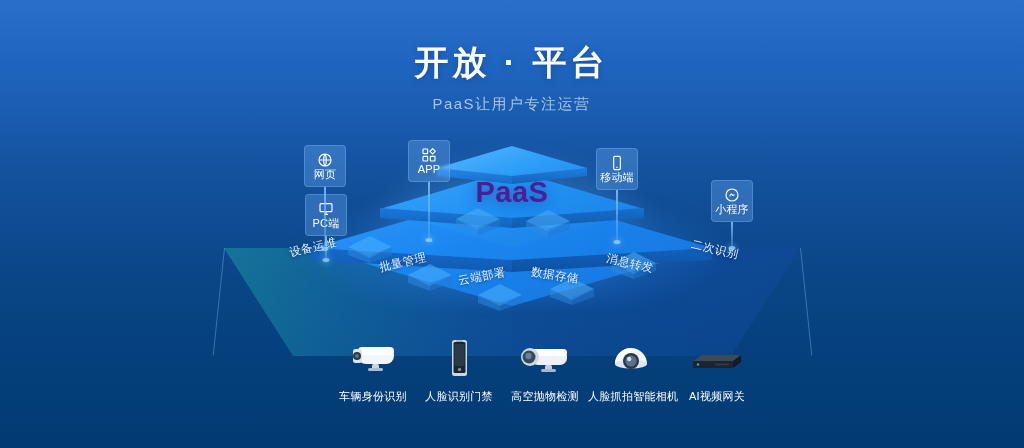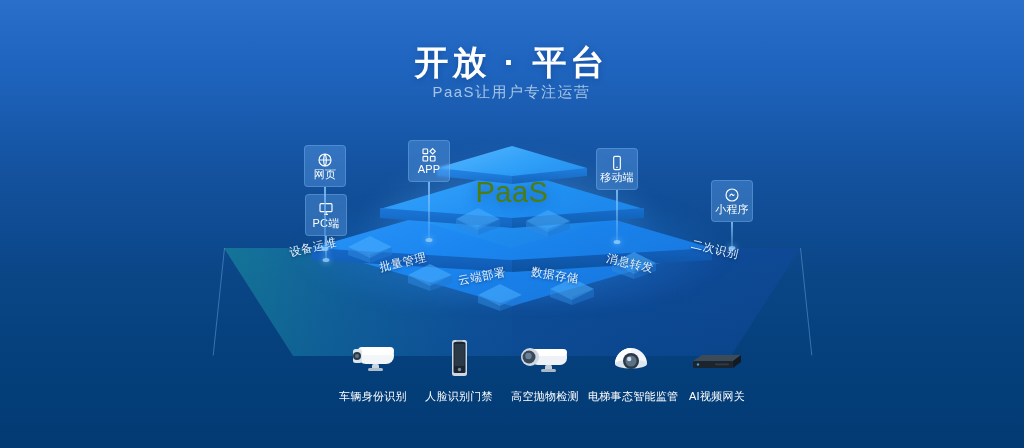--- a/index.html
+++ b/index.html
@@ -16,21 +16,21 @@
   .title {
     margin-top:43px;
     font-size:34px;
     font-weight:bold;
     letter-spacing:4px;
     color:#ffffff;
     line-height:1.15;
     text-shadow:0 1px 6px rgba(0,40,100,.35);
   }
   .subtitle {
-    margin-top:1px;
+    margin-top:13px;
     font-size:15px;
     letter-spacing:1.5px;
     color:#a8c4e4;
   }
 
   
   .stage { position:absolute; inset:0; }
 
   
   .glow-core {
@@ -151,22 +151,22 @@
   }
   .cube .cr {
     top:11px; left:22px; width:22px; height:16px;
     clip-path: polygon(0% 50%, 100% 0%, 100% 50%, 0% 100%);
     background:#2278cf; opacity:.5;
   }
 
   
   .paas-label {
     position:absolute; left:50%; top:176px; transform:translateX(-50%);
-    font-size:29px; font-weight:normal; letter-spacing:.5px;
-    color:#4d7c0f;
+    font-size:29px; font-weight:bold; letter-spacing:.5px;
+    color:#4c1d95;
     text-shadow:0 2px 14px rgba(20,90,180,.9);
     z-index:6;
   }
 
   
   .cap {
     position:absolute;
     font-size:11.5px;
     color:#e8f3ff;
     white-space:nowrap;
@@ -412,21 +412,21 @@
       <div class="dev-img">
         <svg width="54" height="40" viewBox="0 0 54 40">
           <path d="M11 26a16 16 0 0 1 32 0z" fill="#f2f6fa"></path>
           <path d="M11 26a16 16 0 0 1 16-16v16z" fill="#ffffff"></path>
           <ellipse cx="27" cy="26" rx="16" ry="4.5" fill="#dde6ee"></ellipse>
           <circle cx="27" cy="23" r="8" fill="#2b3845"></circle>
           <circle cx="27" cy="23" r="5.6" fill="#5a7184"></circle>
           <circle cx="25.2" cy="21" r="2.2" fill="#cfe0ee"></circle>
         </svg>
       </div>
-      <div class="dev-label">电梯事态智能监管</div>
+      <div class="dev-label">人脸抓拍智能相机</div>
     </div>
 
     <div class="device">
       <div class="dev-img">
         <svg width="64" height="30" viewBox="0 0 64 30">
           <path d="M8 18l9-6h39l-8 6z" fill="#3d4a58"></path>
           <rect x="8" y="18" width="40" height="7" rx="1.5" fill="#1c242e"></rect>
           <path d="M48 18l8-6v7l-8 6z" fill="#131a22"></path>
           <circle cx="13" cy="21.5" r="1.2" fill="#3fa0d8"></circle>
           <rect x="30" y="20.6" width="14" height="1.6" rx=".8" fill="#303c49"></rect>

